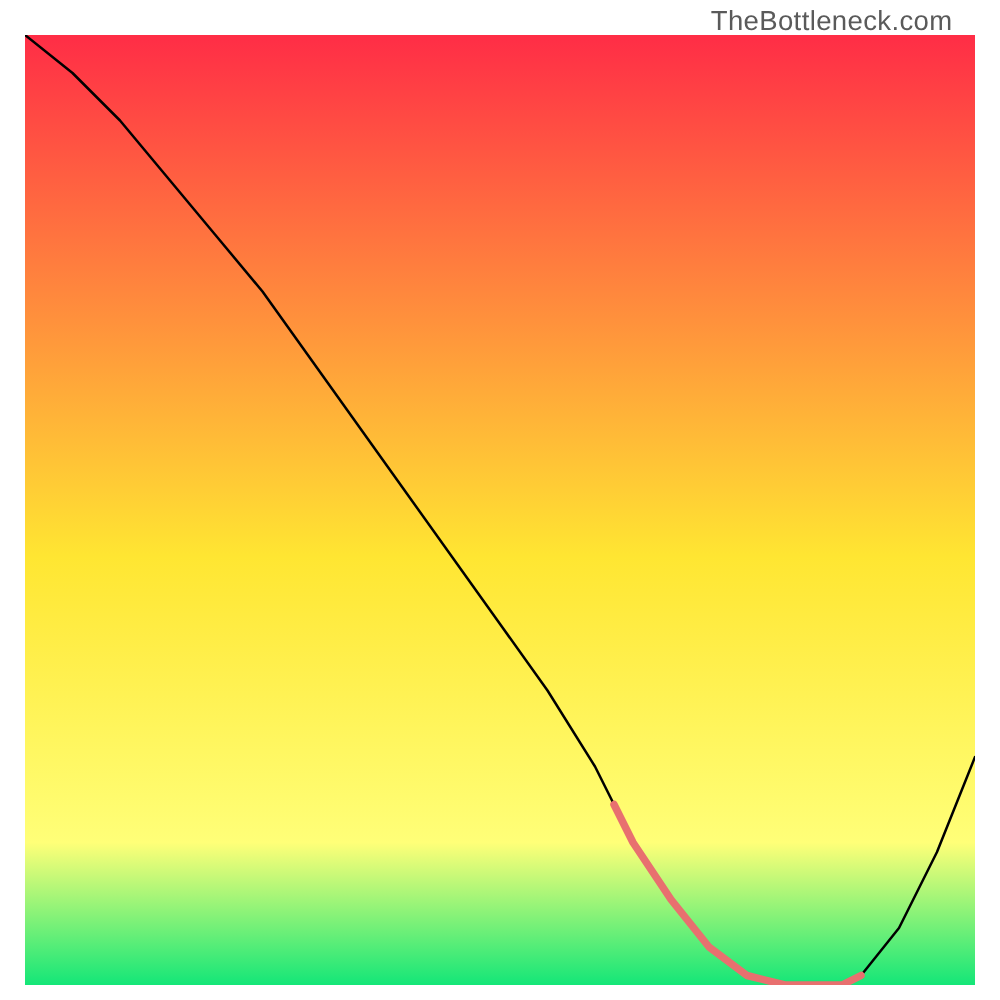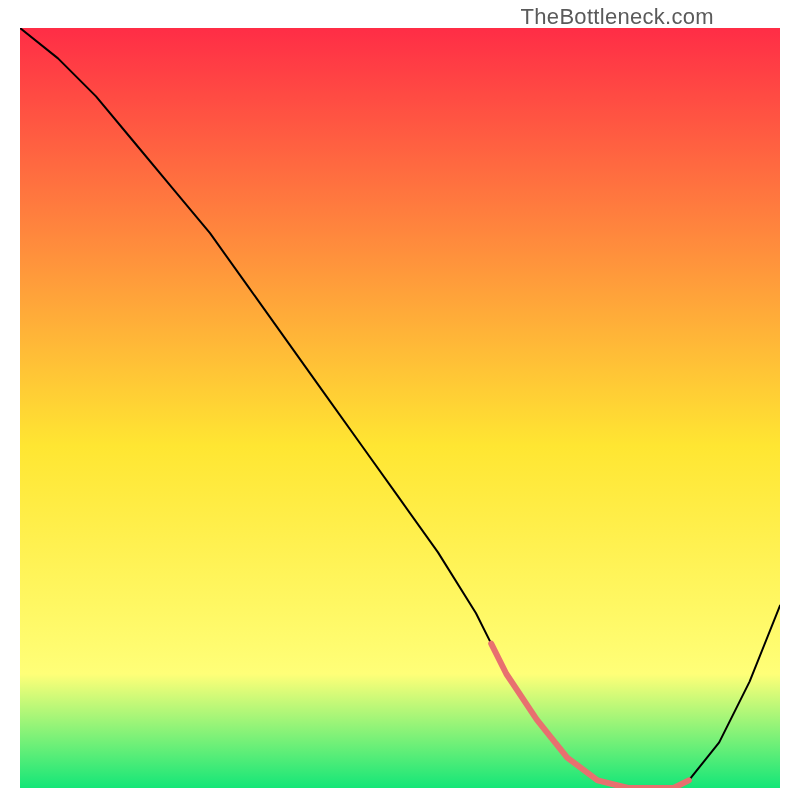--- a/index.html
+++ b/index.html
@@ -8,20 +8,21 @@
     width: 800px;
     height: 800px;
     overflow: hidden;
     background: #ffffff;
     font-family: Arial, Helvetica, sans-serif;
   }
   .stage {
     position: relative;
     width: 724px;
     height: 800px;
+    padding-left: 48px;
   }
   .watermark {
     position: absolute;
     top: 4px;
     right: 10px;
     font-size: 22px;
     font-weight: 500;
     color: #5a5a5a;
     letter-spacing: 0.3px;
     z-index: 5;

